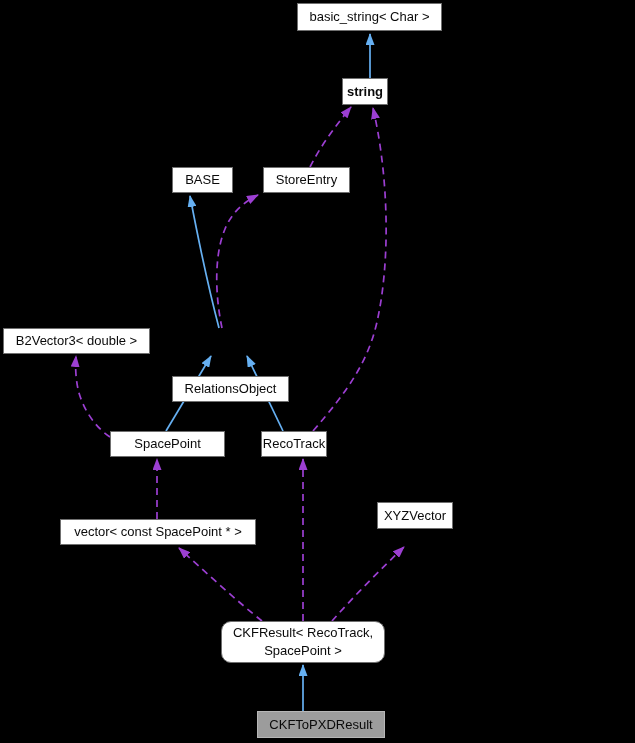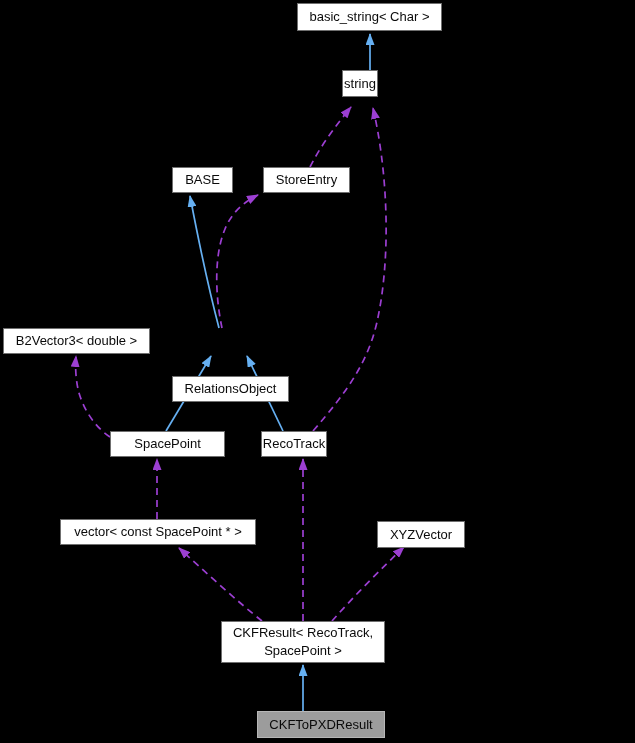--- a/index.html
+++ b/index.html
@@ -78,21 +78,21 @@
         <path d="M 262,621 C 238,602 203,570 179,548" class="edge-line usage" stroke="#9c3fd2" marker-end="url(#arrow-usage)"></path>
         <path d="M 303,621 L 303,459" class="edge-line usage" stroke="#9c3fd2" marker-end="url(#arrow-usage)"></path>
         <path d="M 332,621 C 354,596 384,566 404,547" class="edge-line usage" stroke="#9c3fd2" marker-end="url(#arrow-usage)"></path>
         <path d="M 303,711 L 303,665" class="edge-line inheritance" stroke="#66b0f2" marker-end="url(#arrow-inheritance)"></path>
       </g>
   </svg>
   <div id="nodes">
       <div class="node" style="left: 297px; top: 3px; width: 145px; height: 28px;">
         <span>basic_string&lt; Char &gt;</span>
       </div>
-      <div class="node" style="left: 342px; top: 70px; width: 36px; height: 27px;">
+      <div class="node" style="left: 342px; top: 78px; width: 46px; height: 27px; font-weight: bold;">
         <span>string</span>
       </div>
       <div class="node" style="left: 172px; top: 167px; width: 61px; height: 26px;">
         <span>BASE</span>
       </div>
       <div class="node" style="left: 263px; top: 167px; width: 87px; height: 26px;">
         <span>StoreEntry</span>
       </div>
       <div class="node" style="left: 3px; top: 328px; width: 147px; height: 26px;">
         <span>B2Vector3&lt; double &gt;</span>
@@ -102,24 +102,24 @@
       </div>
       <div class="node" style="left: 110px; top: 431px; width: 115px; height: 26px;">
         <span>SpacePoint</span>
       </div>
       <div class="node" style="left: 261px; top: 431px; width: 66px; height: 26px; align-items: center;">
         <span>RecoTrack</span>
       </div>
       <div class="node" style="left: 60px; top: 519px; width: 196px; height: 26px;">
         <span>vector&lt; const SpacePoint * &gt;</span>
       </div>
-      <div class="node" style="left: 377px; top: 521px; width: 88px; height: 27px;">
+      <div class="node" style="left: 377px; top: 502px; width: 76px; height: 27px;">
         <span>XYZVector</span>
       </div>
-      <div class="node" style="left: 221px; top: 621px; width: 164px; height: 42px;">
+      <div class="node" style="left: 221px; top: 621px; width: 164px; height: 42px; border-radius: 10px;">
         <span>CKFResult&lt; RecoTrack,</span>
         <span>SpacePoint &gt;</span>
       </div>
       <div class="node highlighted" style="left: 257px; top: 711px; width: 128px; height: 27px;">
         <span>CKFToPXDResult</span>
       </div>
     </div>
 </div>
 
 </body></html>

